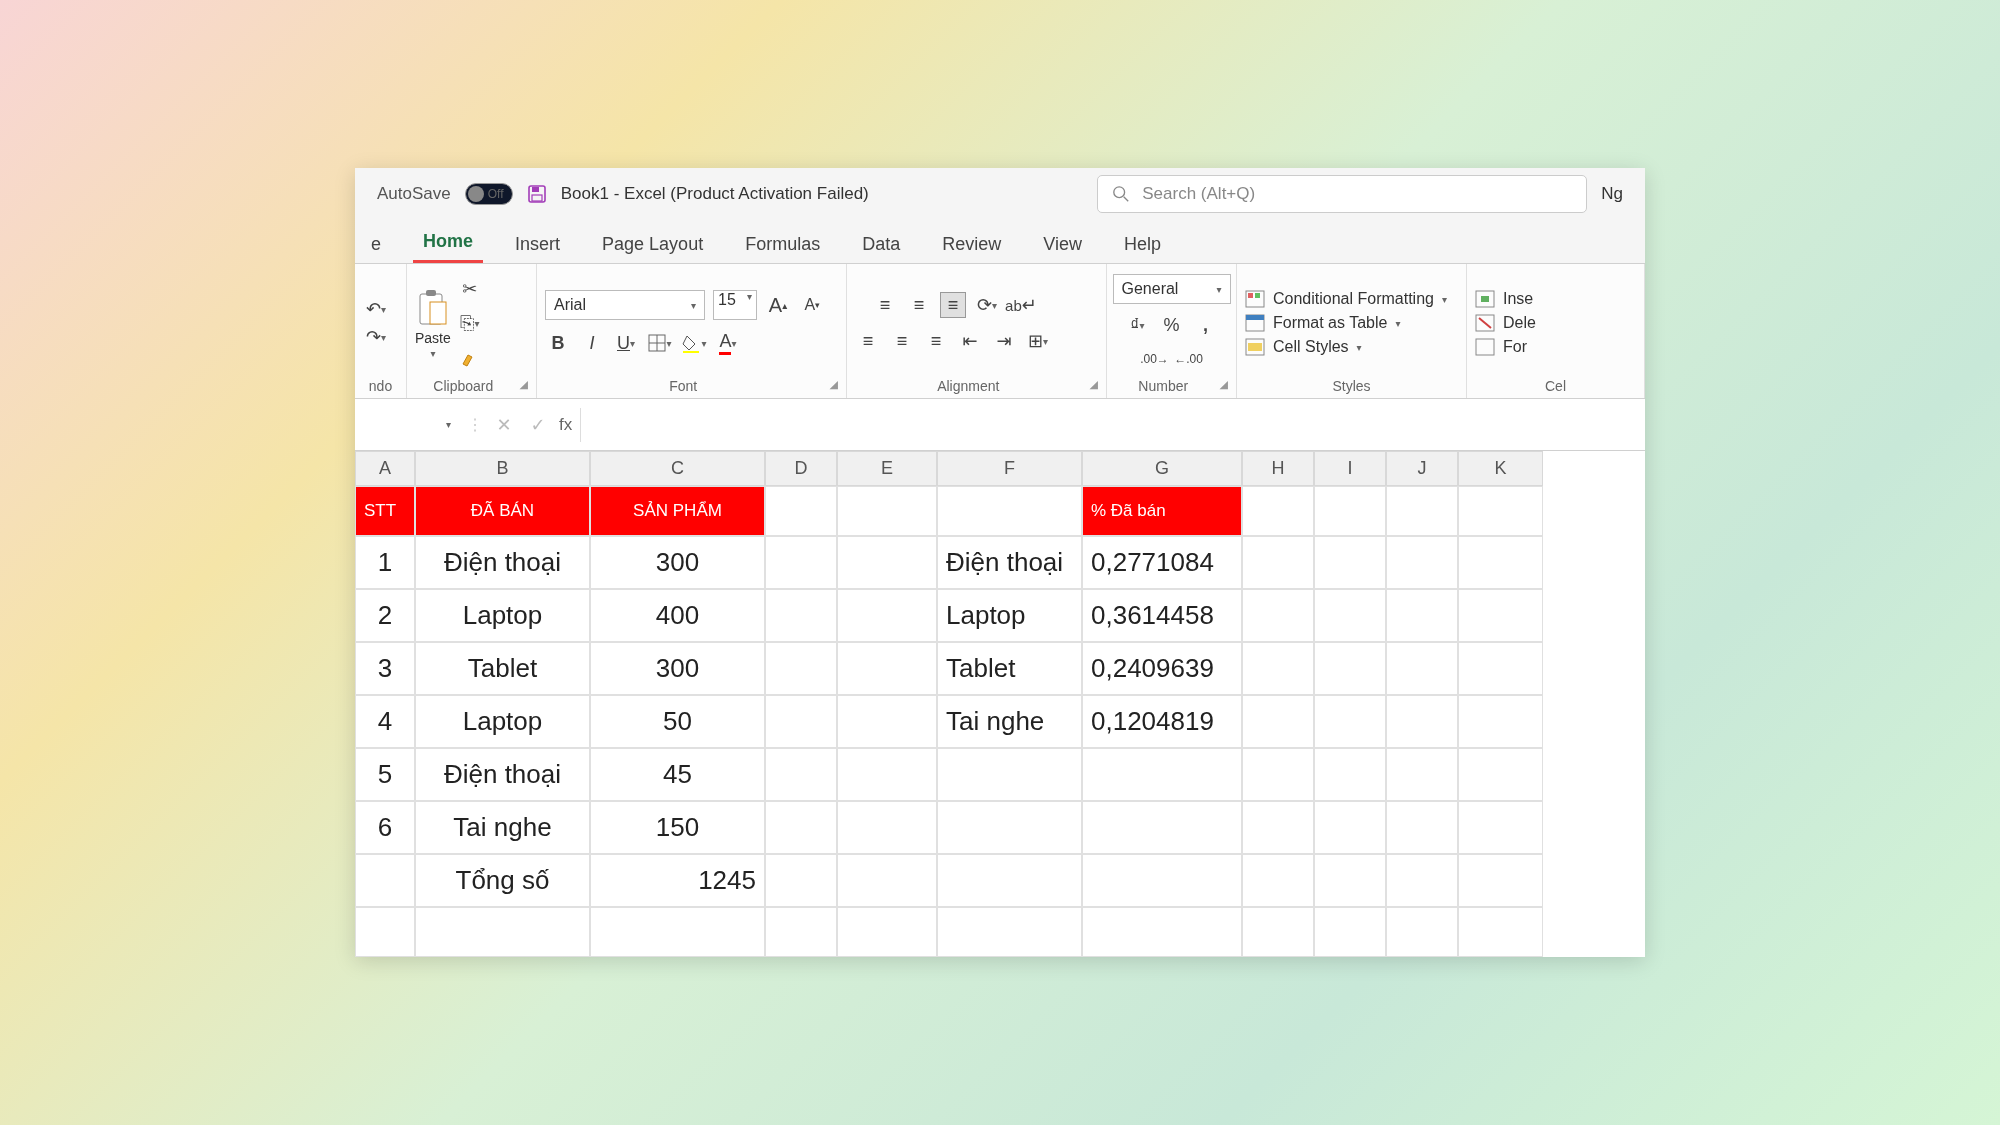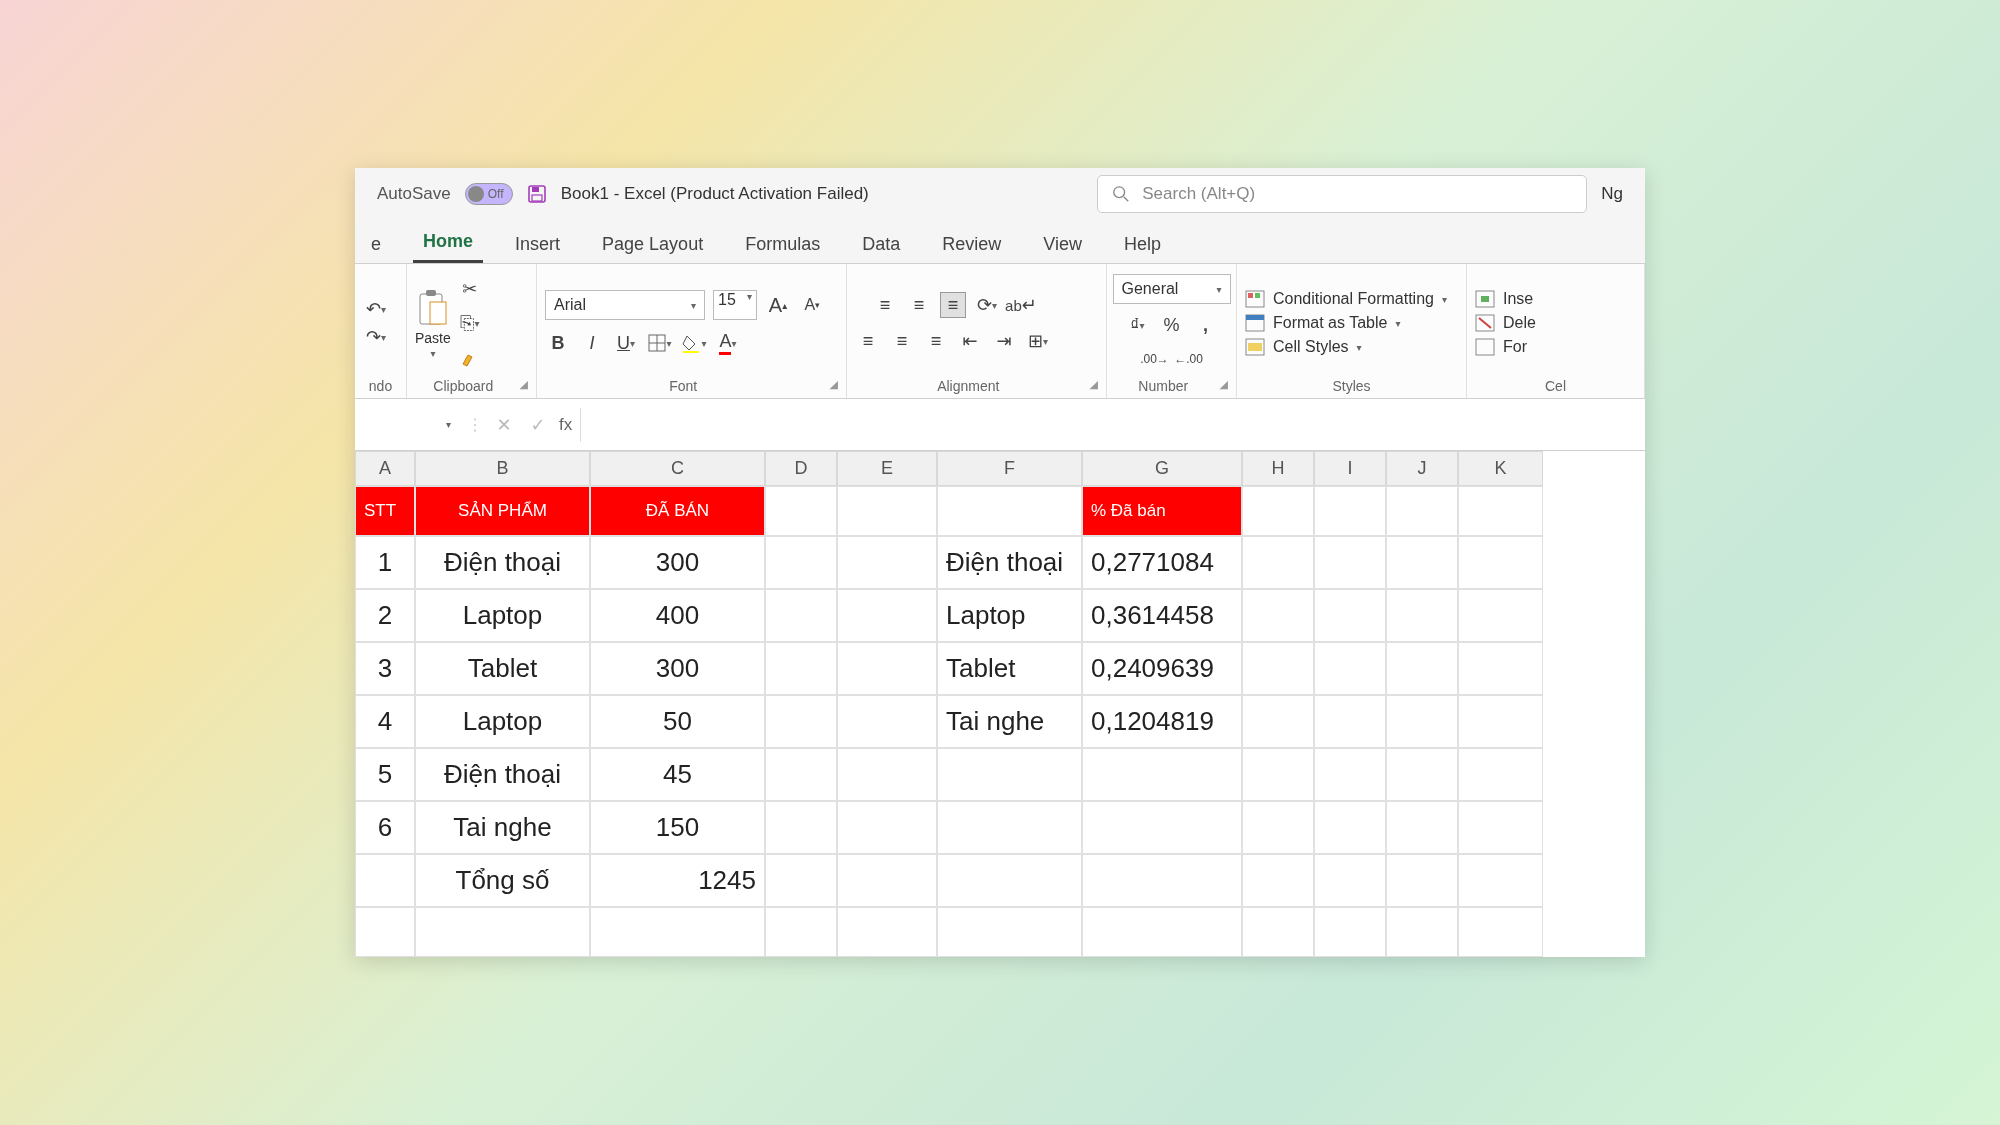--- a/index.html
+++ b/index.html
@@ -1,28 +1,28 @@
 <!DOCTYPE html>
 <html><head>
 <meta charset="utf-8">
 <style>
 *{box-sizing:border-box;margin:0;padding:0;font-family:'Segoe UI',Arial,sans-serif}
 body{width:2000px;height:1125px;background:linear-gradient(135deg,#f8d5d5 0%,#f5e5a8 25%,#d8f0d5 50%,#c8e8d8 75%,#d5f5d5 100%);display:flex;align-items:center;justify-content:center;overflow:hidden}
 .app{width:1290px;background:#fff;box-shadow:0 4px 20px rgba(0,0,0,.15);overflow:hidden}
 .titlebar{height:52px;background:#f5f5f5;display:flex;align-items:center;padding:0 22px;gap:14px}
 .autosave{display:flex;align-items:center;gap:6px;font-size:17px;color:#555}
-.toggle{width:48px;height:22px;border-radius:11px;background:#c4b5fd;border:1px solid #999;display:flex;align-items:center;padding:2px;font-size:12px;color:#666;gap:4px}
+.toggle{width:48px;height:22px;border-radius:11px;background:#0f172a;border:1px solid #999;display:flex;align-items:center;padding:2px;font-size:12px;color:#666;gap:4px}
 .toggle-knob{width:16px;height:16px;border-radius:50%;background:#888}
 .save-ic{width:20px;height:20px;display:inline-block}
 .title-text{font-size:17px;color:#333}
 .searchbox{margin-left:auto;width:490px;height:38px;border:1px solid #ccc;border-radius:5px;background:#fff;display:flex;align-items:center;padding:0 14px;gap:12px;color:#888;font-size:17px}
 .user{font-size:17px;color:#333}
 .tabs{height:44px;background:#f5f5f5;display:flex;align-items:flex-end;padding:0 6px;gap:22px;font-size:18px;color:#444;border-bottom:1px solid #d0d0d0}
 .tab{padding:8px 10px;cursor:pointer}
-.tab.active{font-weight:600;border-bottom:3px solid #404040;color:#217346}
+.tab.active{font-weight:600;border-bottom:3px solid #ef4444;color:#217346}
 .ribbon{height:135px;background:#fcfcfc;display:flex;border-bottom:1px solid #d0d0d0}
 .rg{border-right:1px solid #e0e0e0;padding:6px 8px 2px;display:flex;flex-direction:column;justify-content:space-between}
 .rg-body{flex:1;display:flex;align-items:center;gap:6px}
 .rg-label{font-size:14px;color:#666;text-align:center;padding:2px 0}
 .rg-launch{float:right;font-size:11px;color:#999;margin-left:8px}
 .vcol{display:flex;flex-direction:column;align-items:center;gap:2px;font-size:14px;color:#333}
 .hrow{display:flex;gap:8px;align-items:center}
 .icon-btn{width:26px;height:26px;display:flex;align-items:center;justify-content:center;color:#444;font-size:18px;cursor:pointer}
 .font-sel{width:160px;height:30px;border:1px solid #bbb;background:#fff;padding:0 8px;font-size:16px;display:flex;align-items:center;justify-content:space-between}
 .size-sel{width:44px;height:30px;border:1px solid #bbb;background:#fff;padding:0 4px;font-size:16px;display:flex;align-items:flex-start;justify-content:space-between}
@@ -287,22 +287,22 @@
       <div class="ch">C</div>
       <div class="ch">D</div>
       <div class="ch">E</div>
       <div class="ch">F</div>
       <div class="ch">G</div>
       <div class="ch">H</div>
       <div class="ch">I</div>
       <div class="ch">J</div>
       <div class="ch">K</div>
       <div class="cell red-h">STT</div>
+      <div class="cell red-h ac">ĐÃ BÁN</div>
       <div class="cell red-h ac">SẢN PHẨM</div>
-      <div class="cell red-h ac">ĐÃ BÁN</div>
       <div class="cell"></div>
       <div class="cell"></div>
       <div class="cell"></div>
       <div class="cell red-h al">% Đã bán</div>
       <div class="cell"></div>
       <div class="cell"></div>
       <div class="cell"></div>
       <div class="cell"></div>
       <div class="cell ac">1</div>
       <div class="cell ac">Điện thoại</div>

